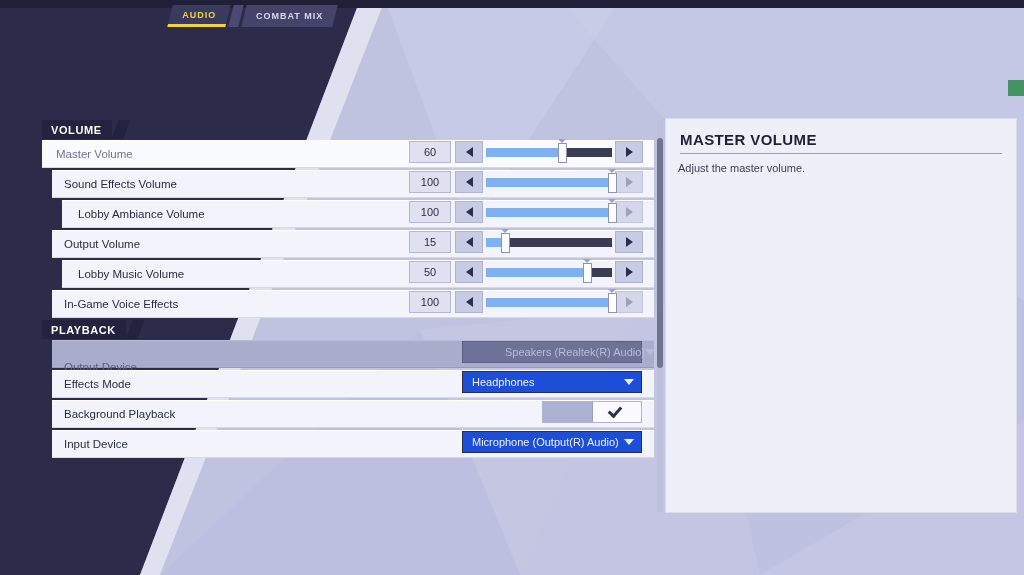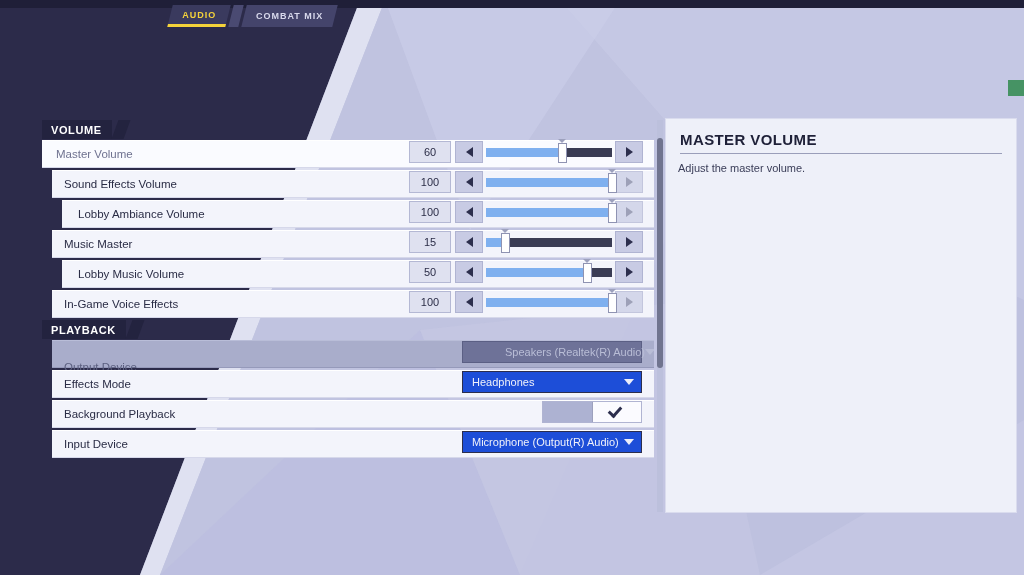--- a/index.html
+++ b/index.html
@@ -268,21 +268,21 @@
             <div class="tick" style="left:126px"></div>
             <div class="handle" style="left:126px"></div>
           </div>
         </div>
         <div class="arrbtn right dim">
           <i class="tri"></i>
         </div>
       </div>
     </div>
     <div class="row ind1">
-      <div class="label">Music Master</div>
+      <div class="label">Output Volume</div>
       <div class="ctrl">
         <div class="valbox">15</div>
         <div class="arrbtn left">
           <i class="tri"></i>
         </div>
         <div class="sliderwrap">
           <div class="track">
             <div class="fill" style="width:19px"></div>
             <div class="tick" style="left:19px"></div>
             <div class="handle" style="left:19px"></div>

